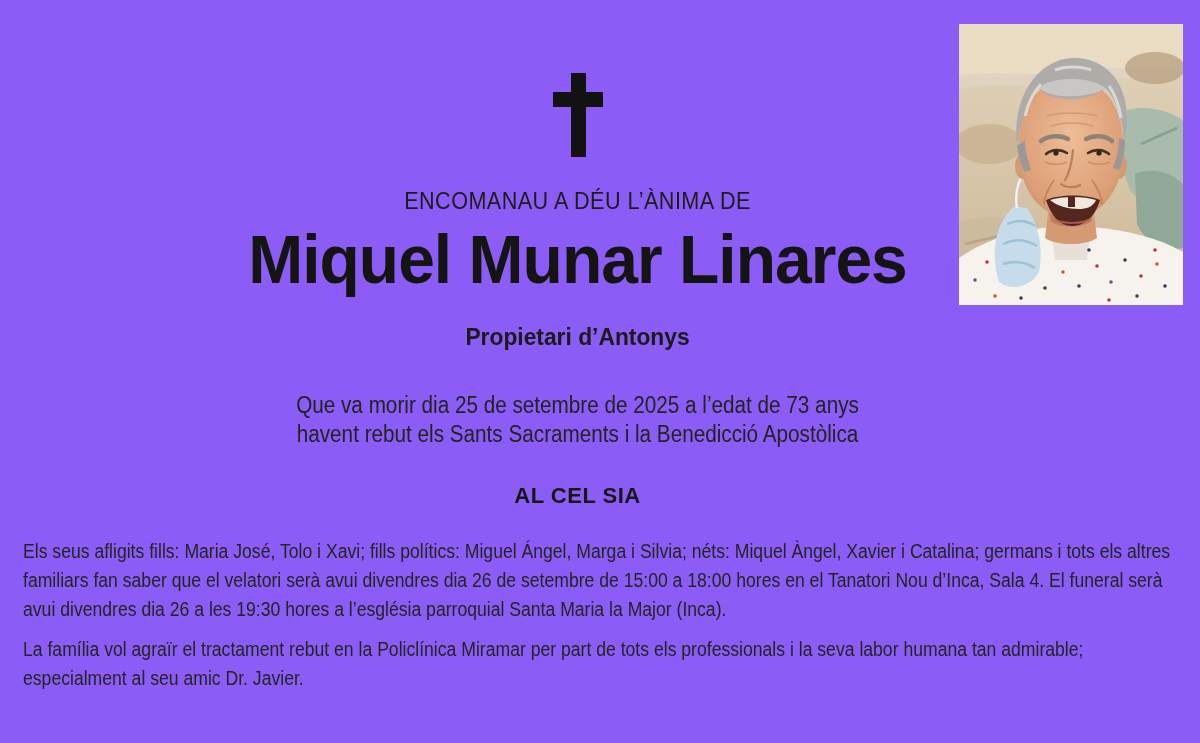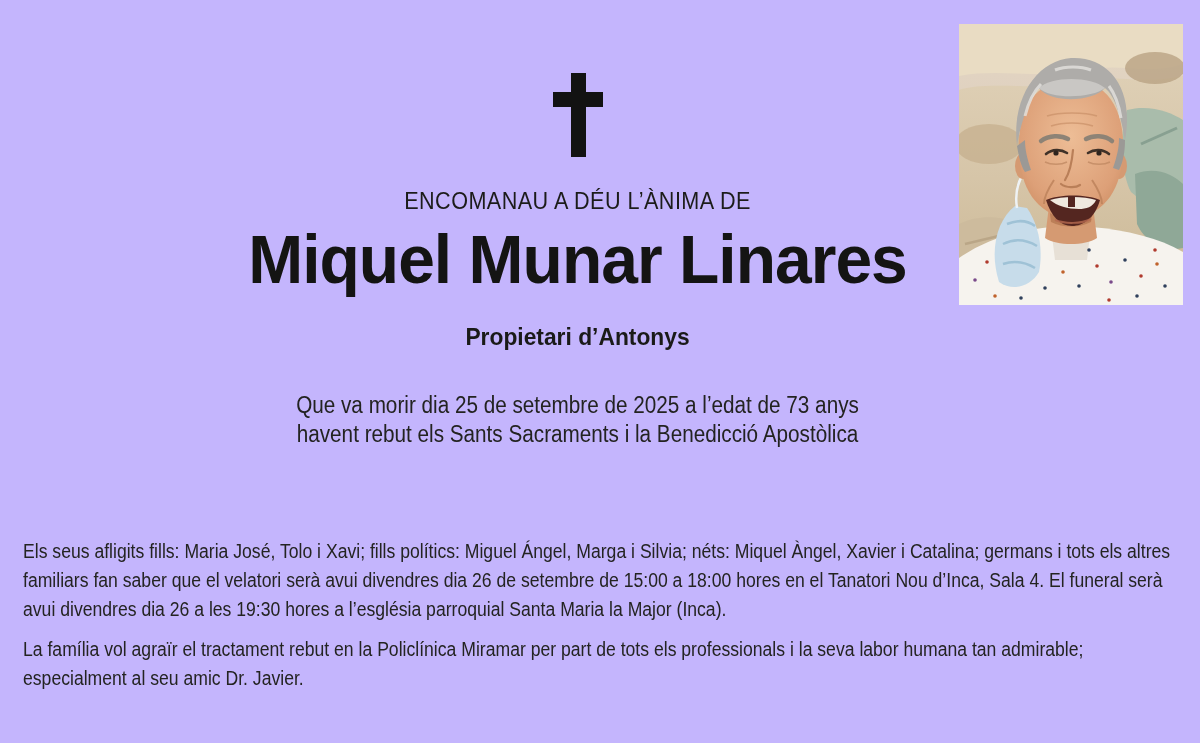--- a/index.html
+++ b/index.html
@@ -1,17 +1,17 @@
 <!DOCTYPE html>
 <html><head>
 <meta charset="utf-8">
 <style>
   html, body { margin:0; padding:0; background:#ffffff; }
   .canvas {
-    position:relative; width:1200px; height:743px; background:#c4b5fd;
+    position:relative; width:1200px; height:743px; background:#8b5cf6;
     font-family:"Liberation Sans", sans-serif; color:#1d1d1b; overflow:hidden;
   }
   
   .cross { position:absolute; left:553px; top:73px; width:50px; height:84px; }
   .cross .v { position:absolute; left:18px; top:0; width:15px; height:84px; background:#121212; }
   .cross .h { position:absolute; left:0; top:19px; width:50px; height:15px; background:#121212; }
 
   .centered { position:absolute; left:0; width:1155px; text-align:center; }
   .kicker   { top:187px; font-size:24px; letter-spacing:.5px; transform:scaleX(.9); color:#1c1c1a; }
   .name     { top:225px; font-size:68px; font-weight:bold; letter-spacing:-1px;
@@ -42,20 +42,21 @@
 
   <h1 class="centered name">Miquel Munar Linares</h1>
 
   <div class="centered subtitle">Propietari d’Antonys</div>
 
   <div class="centered death">
     <div>Que va morir dia 25 de setembre de 2025 a l’edat de 73 anys</div>
     <div>havent rebut els Sants Sacraments i la Benedicció Apostòlica</div>
   </div>
 
+  <div class="centered motto">AL CEL SIA</div>
 
   <p class="para p1">Els seus afligits fills: Maria José, Tolo i Xavi; fills polítics: Miguel Ángel, Marga i Silvia; néts: Miquel Àngel, Xavier i Catalina; germans i tots els altres familiars fan saber que el velatori serà avui divendres dia 26 de setembre de 15:00 a 18:00 hores en el Tanatori Nou d’Inca, Sala 4. El funeral serà avui divendres dia 26 a les 19:30 hores a l’església parroquial Santa Maria la Major (Inca).</p>
 
   <p class="para p2">La família vol agraïr el tractament rebut en la Policlínica Miramar per part de tots els professionals i la seva labor humana tan admirable; especialment al seu amic Dr. Javier.</p>
 
   <div class="photo">
     <svg viewBox="0 0 224 281" xmlns="http://www.w3.org/2000/svg">
       <defs>
         <radialGradient id="skin" cx="50%" cy="40%" r="70%">
           <stop offset="0%" stop-color="#edbd96"></stop>

